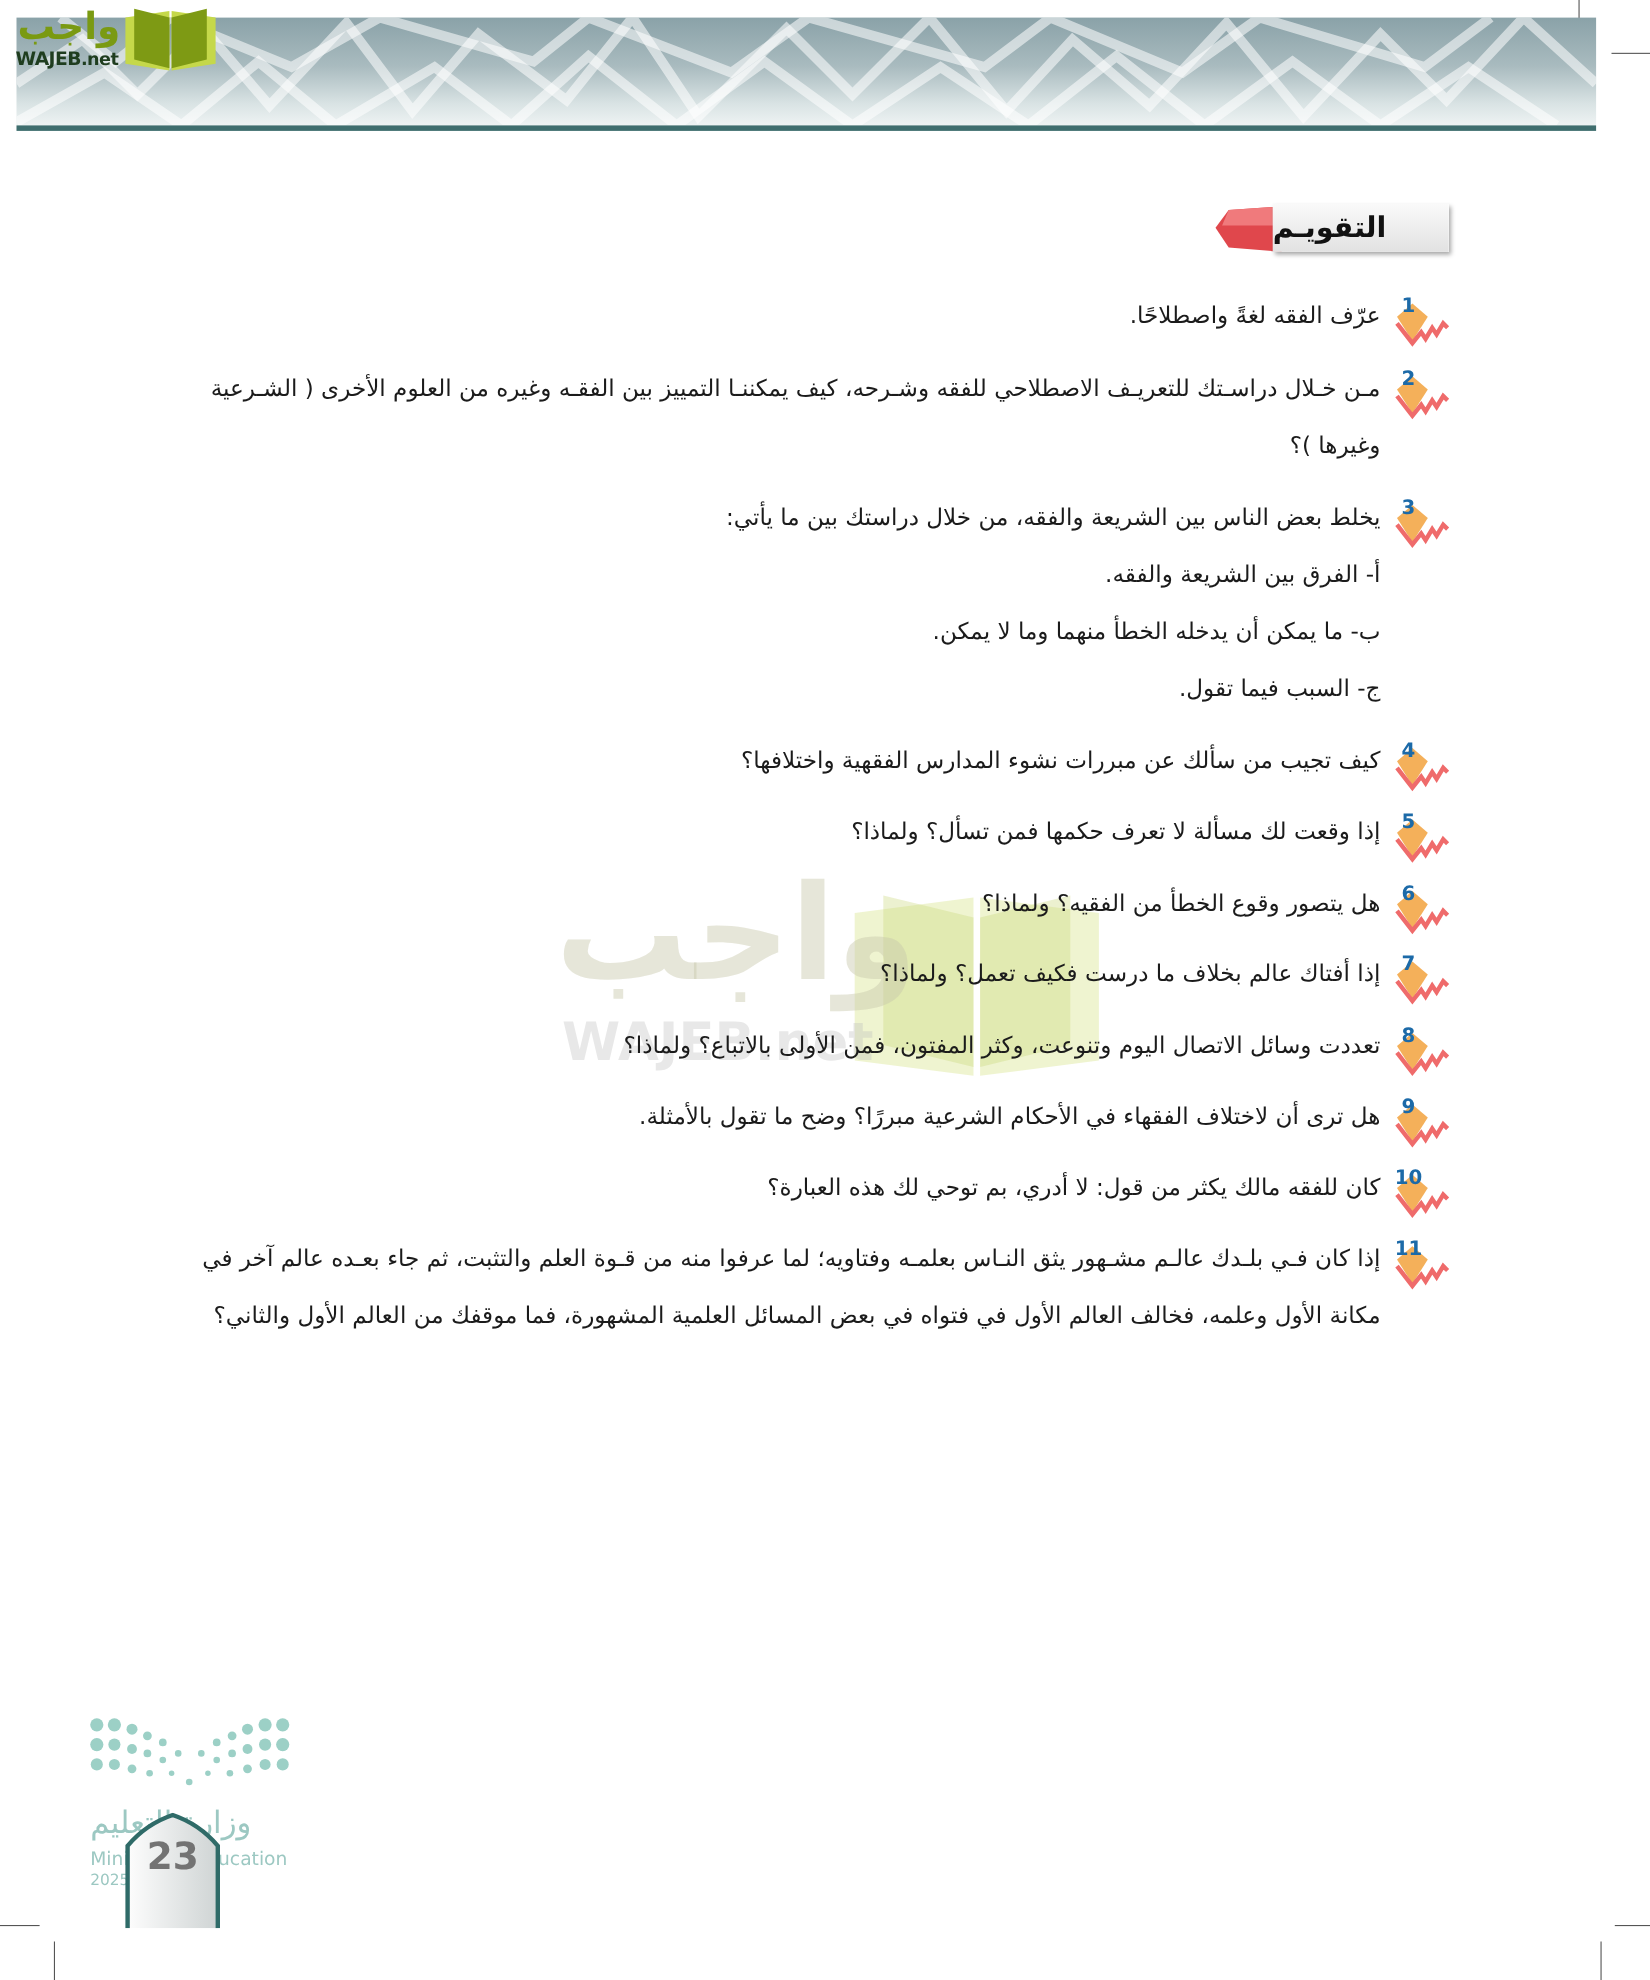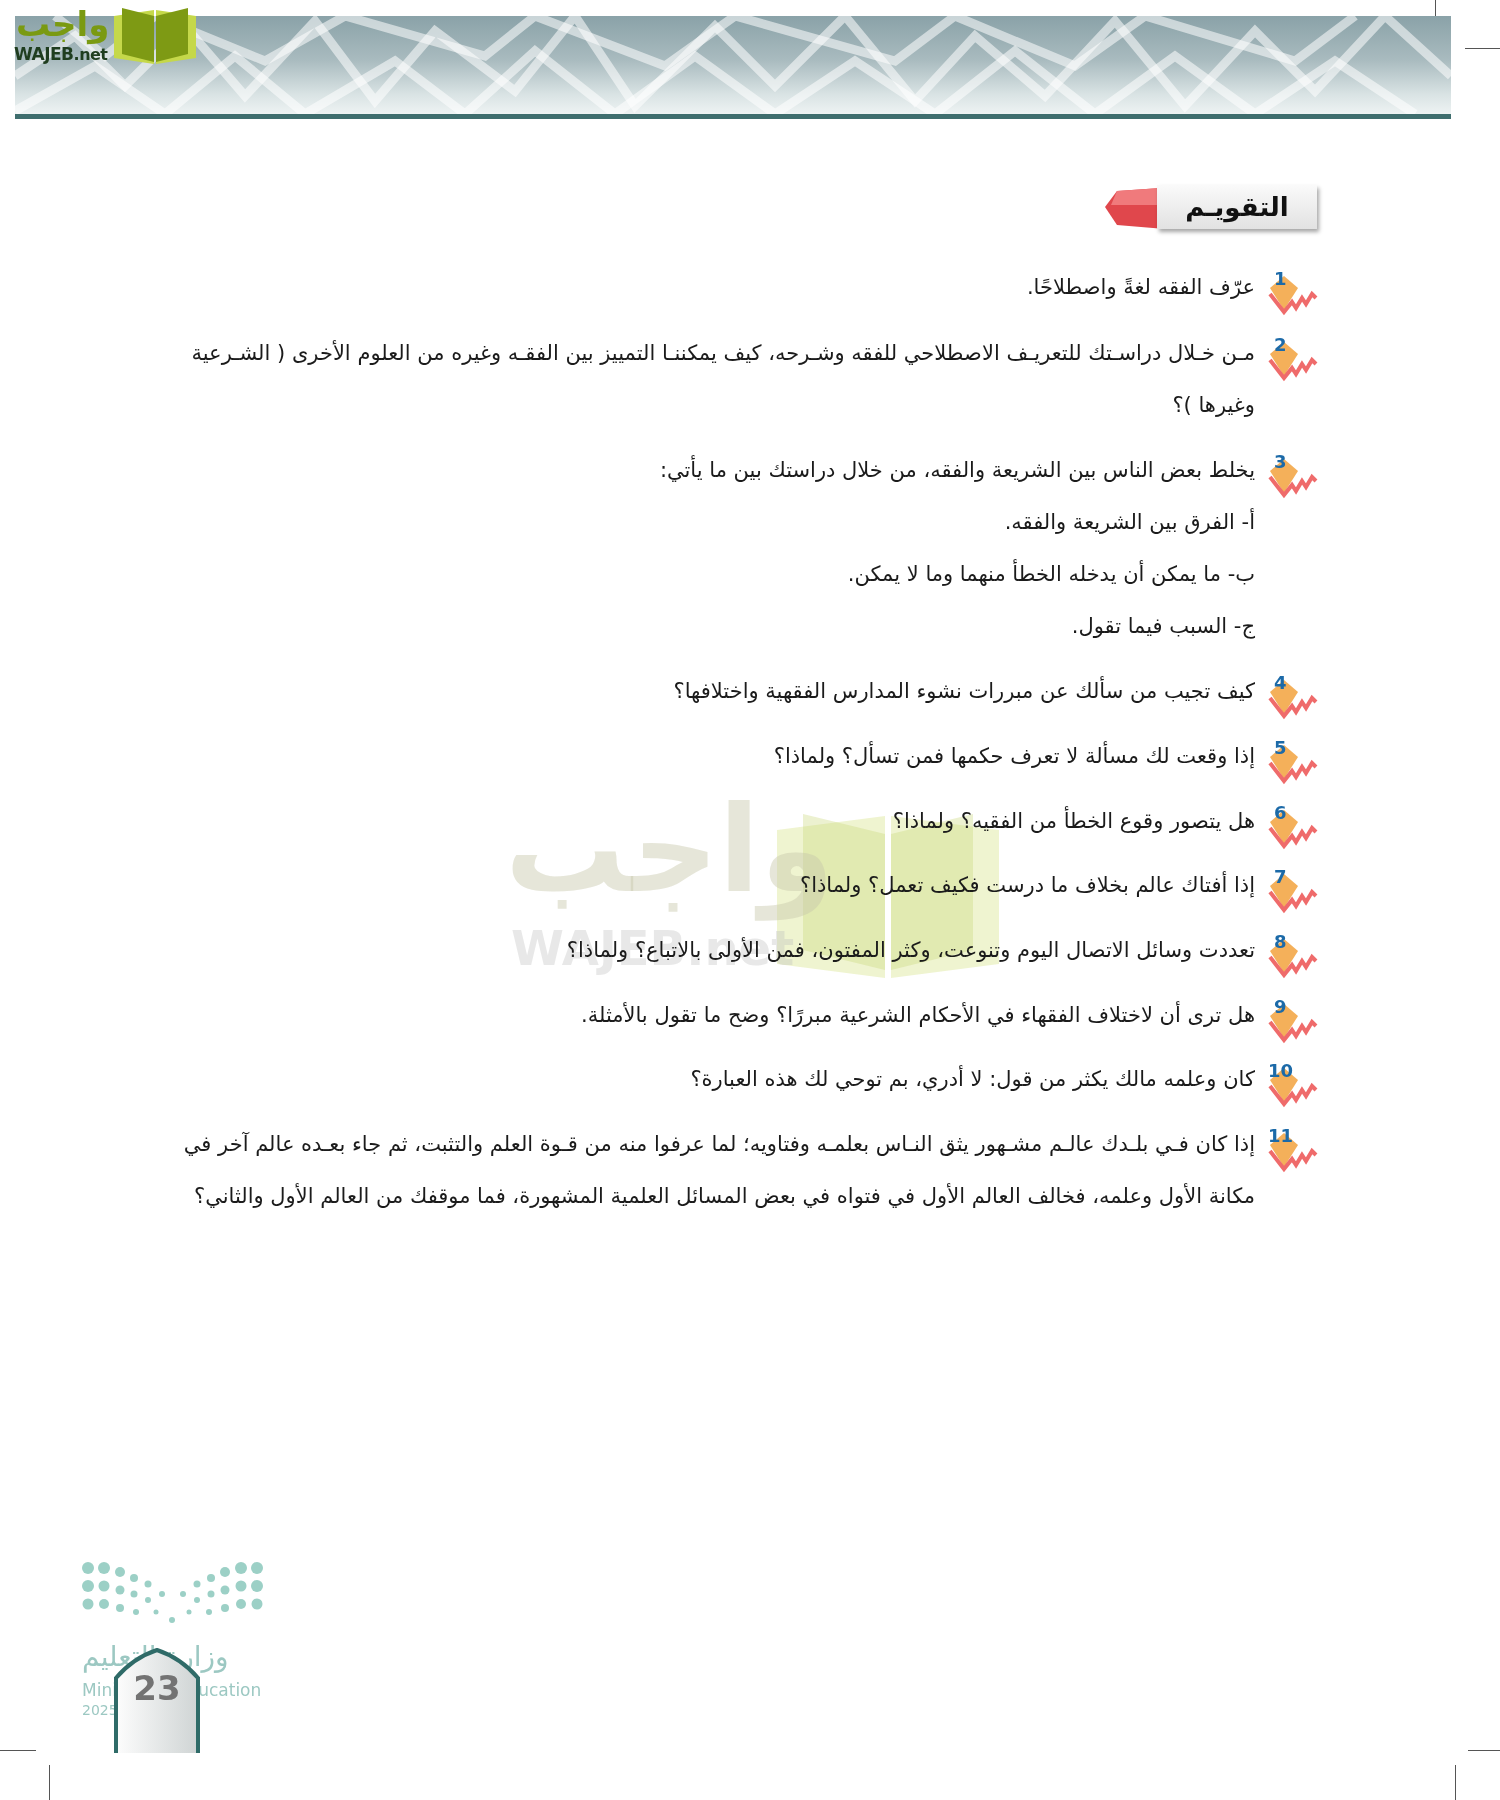--- a/index.html
+++ b/index.html
@@ -10,21 +10,21 @@
   .header-rule{position:absolute;left:15px;top:114px;width:1436px;height:5px;background:#3f6e6e;}
   .crop{position:absolute;background:#555;}
   .logo{position:absolute;left:10px;top:4px;width:180px;height:62px;}
   .logo-ar{position:absolute;left:6px;top:0;font-size:34px;font-weight:bold;color:#7a9a12;direction:rtl;line-height:40px;}
   .logo-en{position:absolute;left:4px;top:40px;font-size:17px;font-weight:bold;color:#1f3d1f;letter-spacing:-0.5px;}
   .logo-en small{font-size:16px;}
   .logo-book{position:absolute;left:100px;top:2px;width:90px;height:60px;}
 
   .section-tag{position:absolute;left:1095px;top:183px;width:225px;height:50px;}
   .tag-label{position:absolute;left:62px;top:2px;width:160px;height:44px;background:linear-gradient(180deg,#fafafa,#e2e2e2);
-     box-shadow:2px 3px 4px rgba(0,0,0,.35);text-align:center;font-size:26px;font-weight:bold;line-height:44px;direction:rtl;color:#111;}
+     box-shadow:2px 3px 4px rgba(0,0,0,.35);text-align:left;font-size:26px;font-weight:bold;line-height:44px;direction:rtl;color:#111;}
 
   .q{position:absolute;right:245px;direction:rtl;font-size:21px;line-height:30px;color:#1b1b1b;}
   .q-num{position:absolute;left:1268px;width:52px;height:44px;}
   .q-num .n{position:absolute;left:6px;top:-4px;font-size:18px;font-weight:bold;color:#1c6aa8;font-family:"DejaVu Sans",sans-serif;}
   .sub{position:absolute;right:245px;direction:rtl;font-size:21px;line-height:30px;color:#1b1b1b;}
 
   .watermark{position:absolute;left:505px;top:800px;width:490px;height:180px;pointer-events:none;}
   .wm-ar{position:absolute;left:0;top:-20px;font-size:120px;font-weight:bold;color:rgba(200,200,170,.45);direction:rtl;line-height:140px;}
   .wm-en{position:absolute;left:6px;top:120px;font-size:48px;font-weight:bold;color:rgba(190,190,190,.35);}
   .wm-book{position:absolute;left:268px;top:10px;width:230px;height:170px;}
@@ -172,21 +172,21 @@
 </div>
 <div class="q" style="top:1000px;"><span>هل ترى أن لاختلاف الفقهاء في الأحكام الشرعية مبررًا؟ وضح ما تقول بالأمثلة.</span></div>
 
 <div class="q-num" style="top:1064px;">
   <svg width="52" height="44" viewBox="0 0 52 44">
       <path d="M2 16 L16 4 L30 16 L16 38 Z" fill="#f4b05a"></path>
       <path d="M2 22 L16 40 L24 30 L28 36 L34 26 L38 32 L44 22 L48 26" fill="none" stroke="#ef6b6b" stroke-width="4"></path>
     </svg>
   <span class="n" style="left:0;">10</span>
 </div>
-<div class="q" style="top:1064px;"><span>كان وعلمه مالك يكثر من قول: لا أدري، بم توحي لك هذه العبارة؟</span></div>
+<div class="q" style="top:1064px;"><span>كان للفقه مالك يكثر من قول: لا أدري، بم توحي لك هذه العبارة؟</span></div>
 
 <div class="q-num" style="top:1129px;">
   <svg width="52" height="44" viewBox="0 0 52 44">
       <path d="M2 16 L16 4 L30 16 L16 38 Z" fill="#f4b05a"></path>
       <path d="M2 22 L16 40 L24 30 L28 36 L34 26 L38 32 L44 22 L48 26" fill="none" stroke="#ef6b6b" stroke-width="4"></path>
     </svg>
   <span class="n" style="left:0;">11</span>
 </div>
 <div class="q" style="top:1129px;width:1120px;"><span>إذا كان فـي بلـدك عالـم مشـهور يثق النـاس بعلمـه وفتاويه؛ لما عرفوا منه من قـوة العلم والتثبت، ثم جاء بعـده عالم آخر في</span></div>
 <div class="q" style="top:1181px;width:1120px;"><span>مكانة الأول وعلمه، فخالف العالم الأول في فتواه في بعض المسائل العلمية المشهورة، فما موقفك من العالم الأول والثاني؟</span></div>

